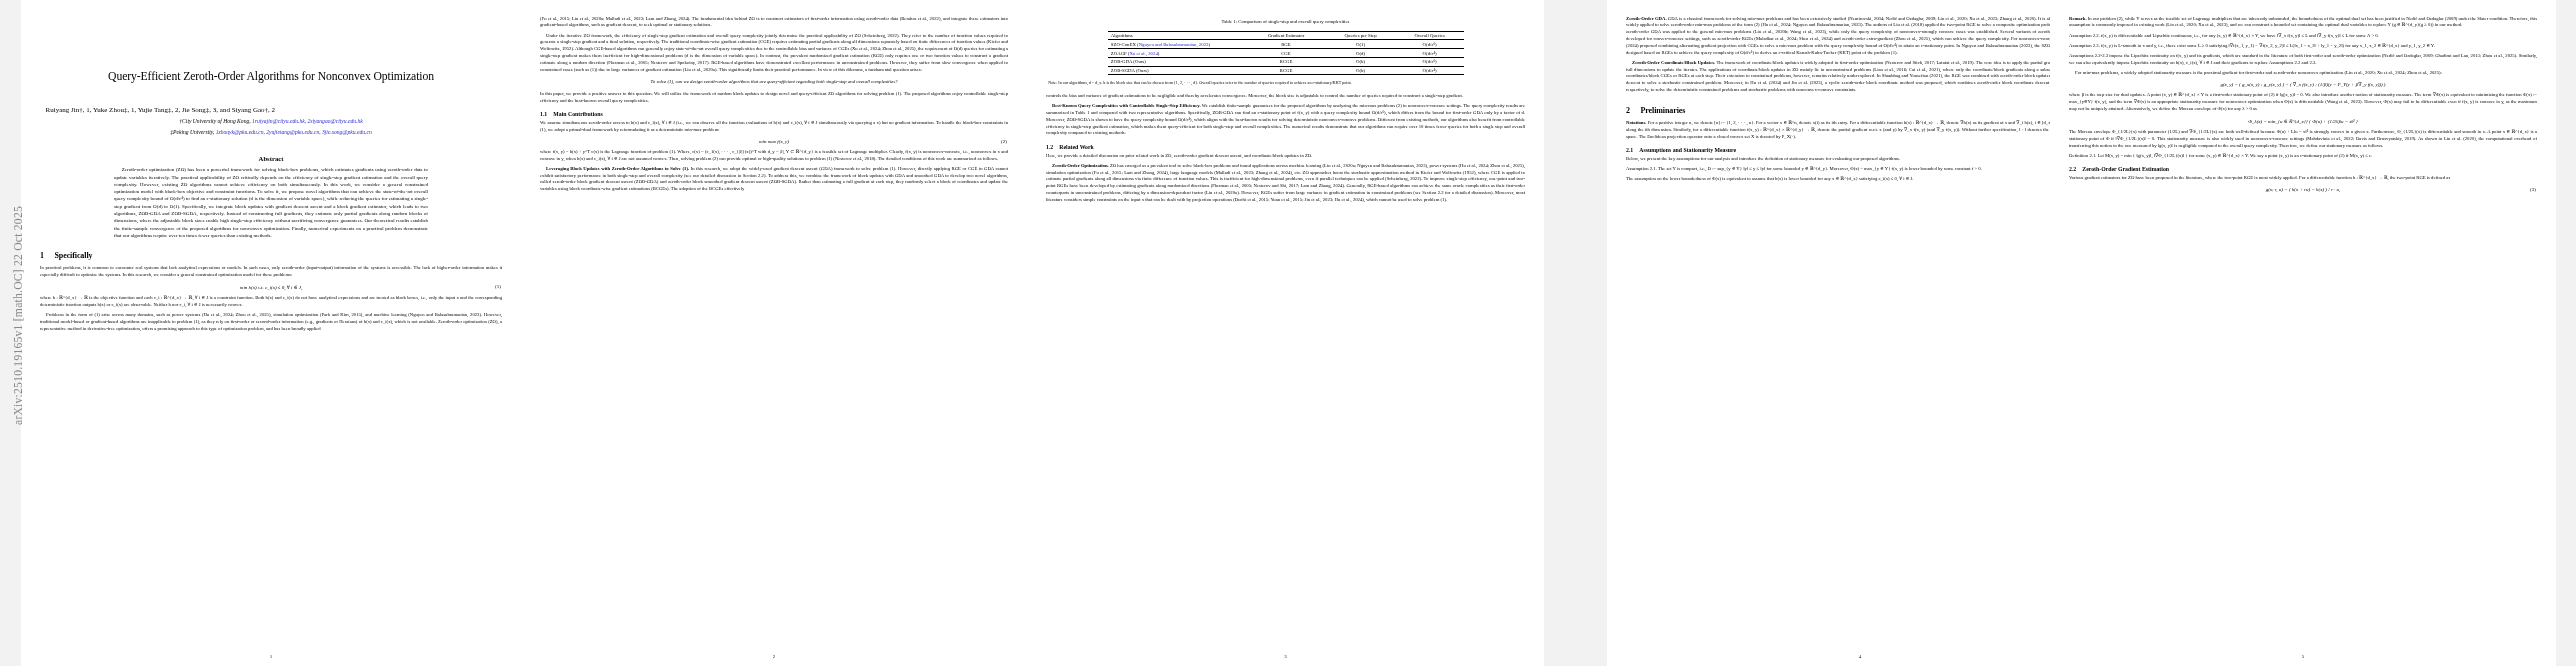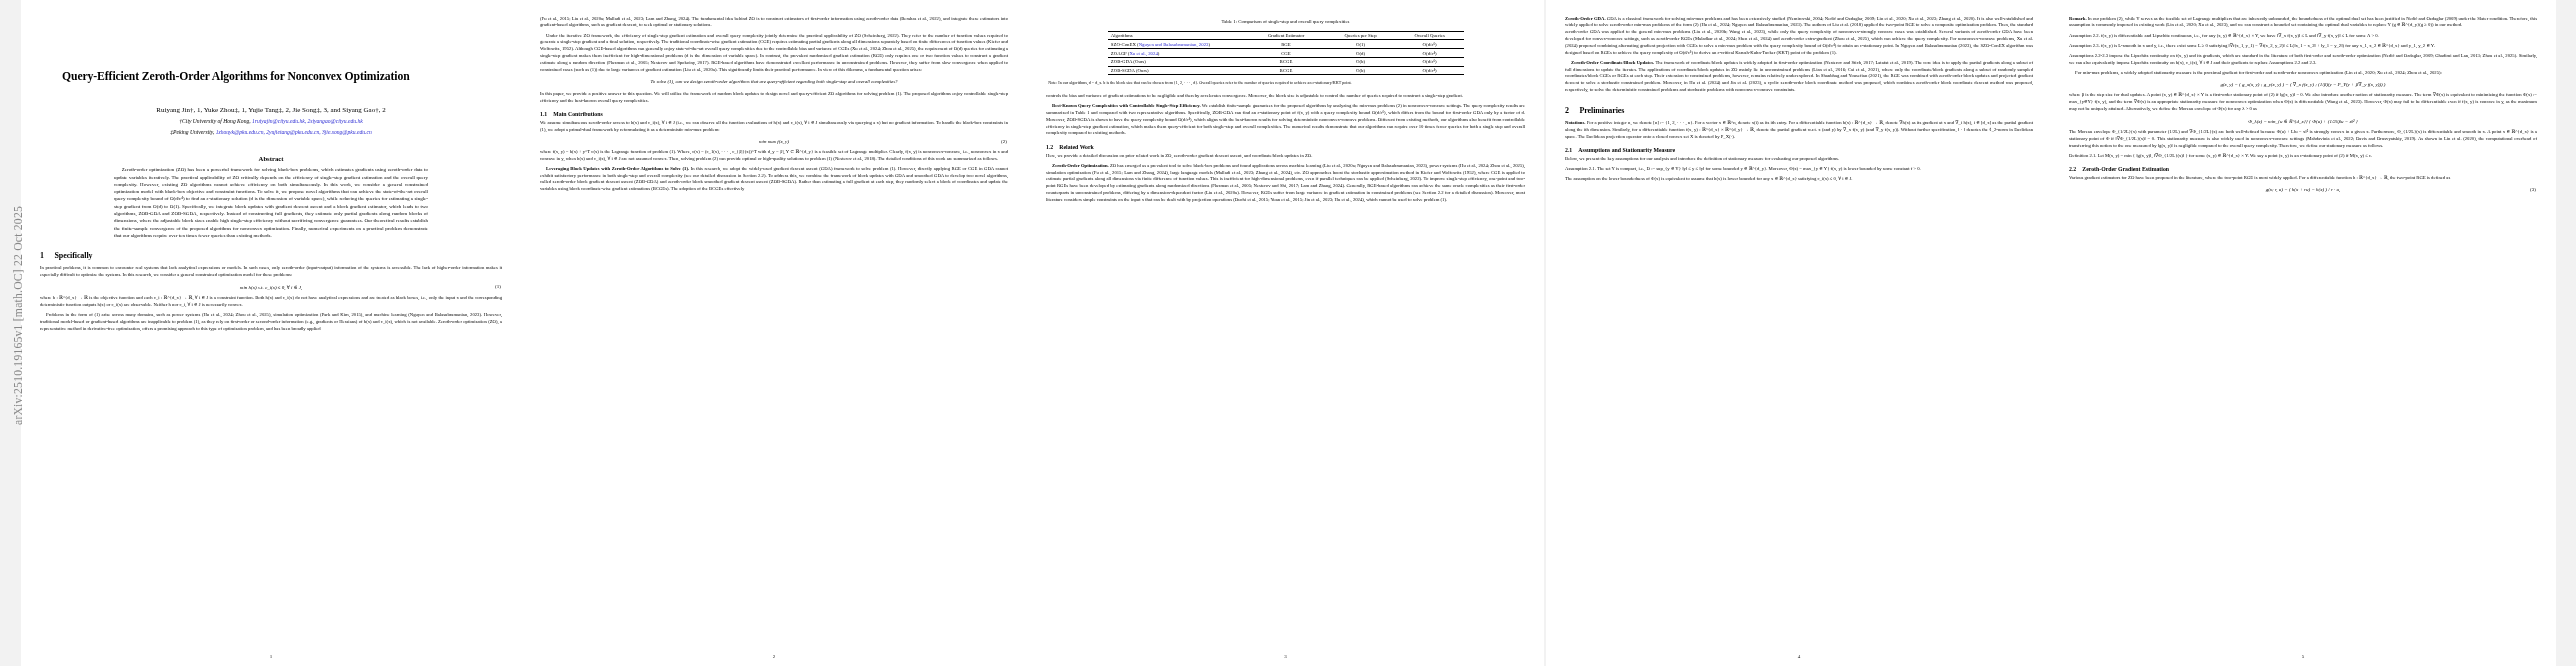--- a/index.html
+++ b/index.html
@@ -38,41 +38,41 @@
     top: 0;
     width: 500px;
     height: 667px;
     background: #ffffff;
     padding: 15.6px 19px 19px 19px;
     overflow: hidden;
   }
   #page-1 { left: 21px;   width: 500px; }
   #page-2 { left: 521px;  width: 506px; }
   #page-3 { left: 1027px; width: 517px; }
-  #page-4 { left: 1546px; width: 506px; }
+  #page-4 { left: 1607px; width: 506px; }
   #page-5 { left: 2050px; width: 506px; }
 
   .pagenum {
     position: absolute;
     bottom: 7.8px; left: 0; right: 0;
     text-align: center;
     font-size: 5px;
     color: #111;
   }
 
   
   .ttl {
-    font-weight: bold;
+    text-align: center;
+    font-weight: normal;
     font-size: 11.7px;
     line-height: 1.22;
     margin: 54px 22px 0 22px;
     letter-spacing: -0.1px;
   }
   .authors {
-    text-align: center;
     font-size: 7px;
     margin: 22px 5.6px 0 5.6px;
     line-height: 1.35;
   }
   .affil {
     text-align: center;
     font-size: 5.6px;
     font-style: italic;
     margin: 2.2px 5.6px 0 5.6px;
     line-height: 1.45;

